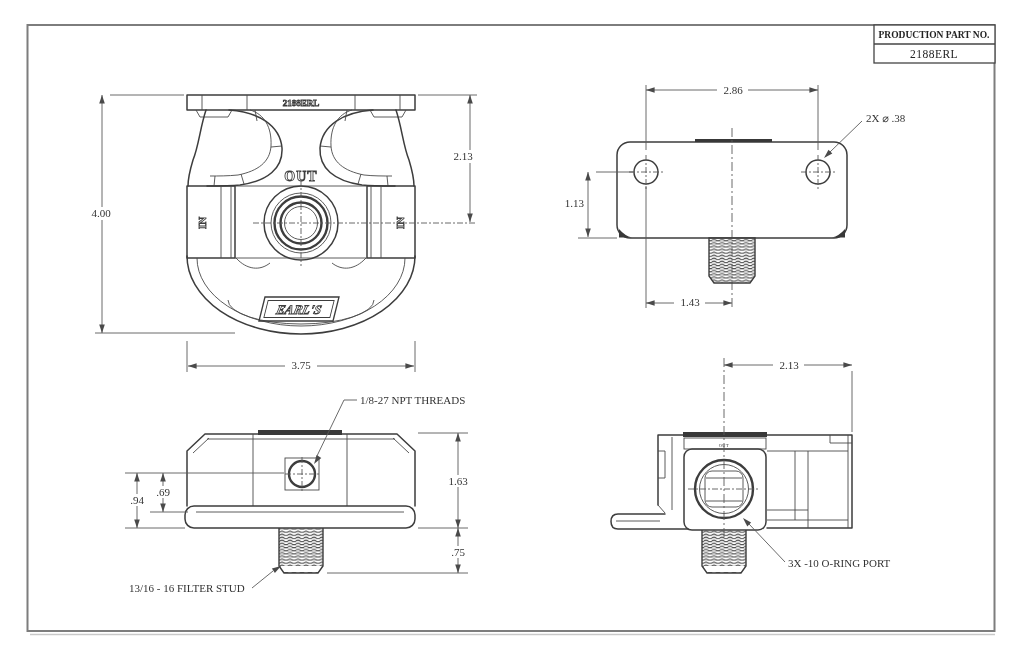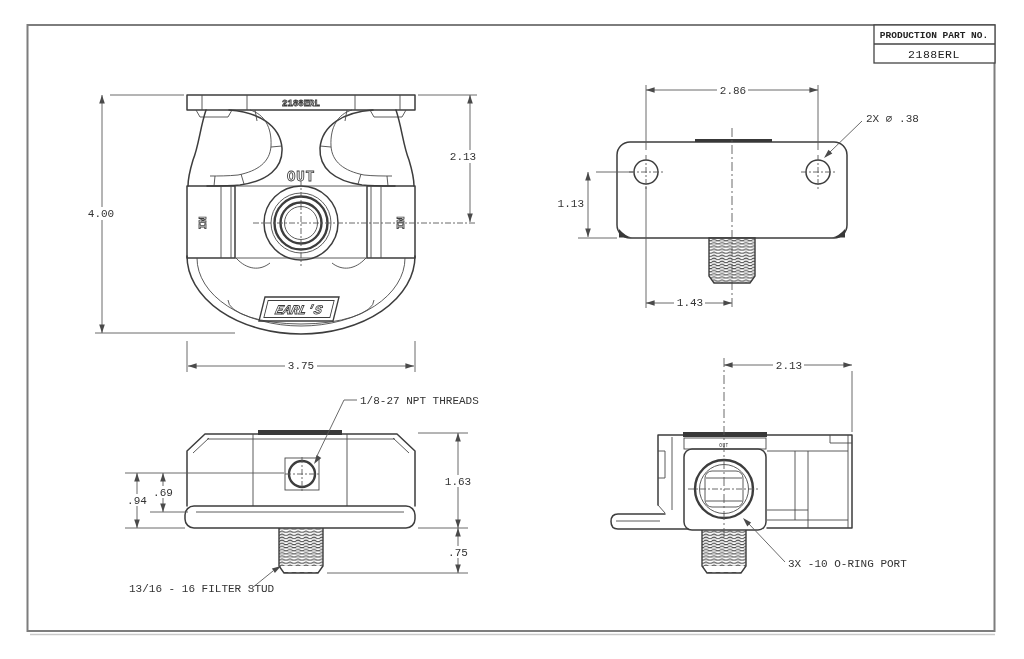--- a/index.html
+++ b/index.html
@@ -1,17 +1,17 @@
 <!DOCTYPE html>
 <html><head>
 <meta charset="utf-8">
 <style>
   html,body{margin:0;padding:0;background:#ffffff;}
   .page{position:relative;width:1024px;height:659px;background:#ffffff;overflow:hidden;
-        font-family:Liberation Mono, monospace;}
+        font-family:Liberation Serif, serif;}
   svg{position:absolute;left:0;top:0;}
   
   .ol{fill:none;stroke:#3d3d3d;stroke-width:1.5;stroke-linejoin:round;stroke-linecap:round;}
   .bd{fill:none;stroke:#3d3d3d;stroke-width:2.4;}
   .tl{fill:none;stroke:#4a4a4a;stroke-width:0.9;}
   .dl{fill:none;stroke:#5a5a5a;stroke-width:0.9;}
   .cl{fill:none;stroke:#5a5a5a;stroke-width:0.9;stroke-dasharray:9 3 2 3;}
   .ch{fill:none;stroke:#5a5a5a;stroke-width:0.9;stroke-dasharray:6 2 2 2;}
   .ar{fill:#4a4a4a;stroke:none;}
   .dk{fill:#383838;stroke:none;}

